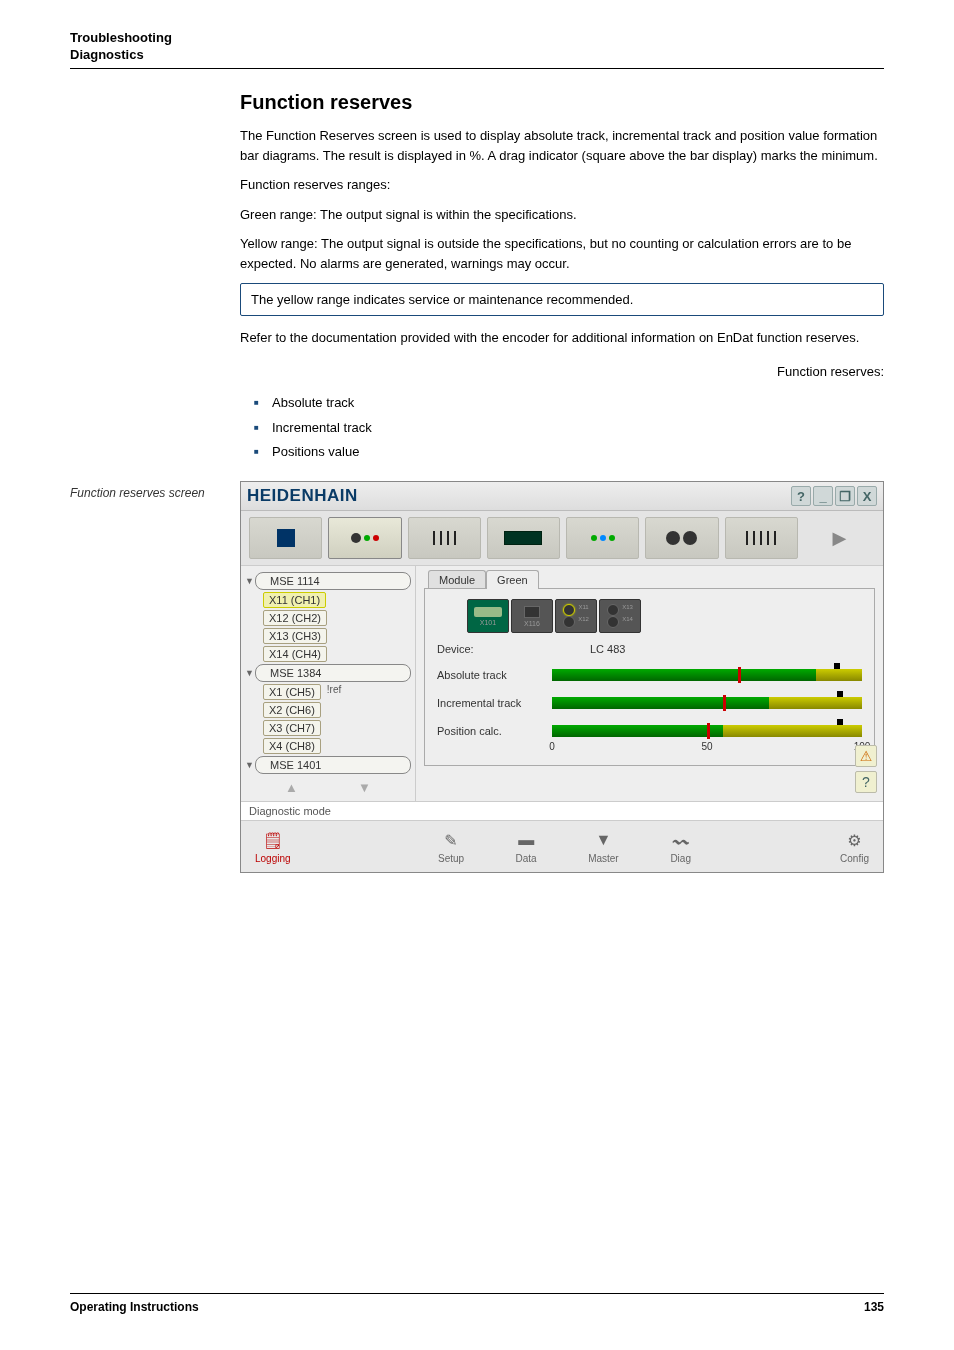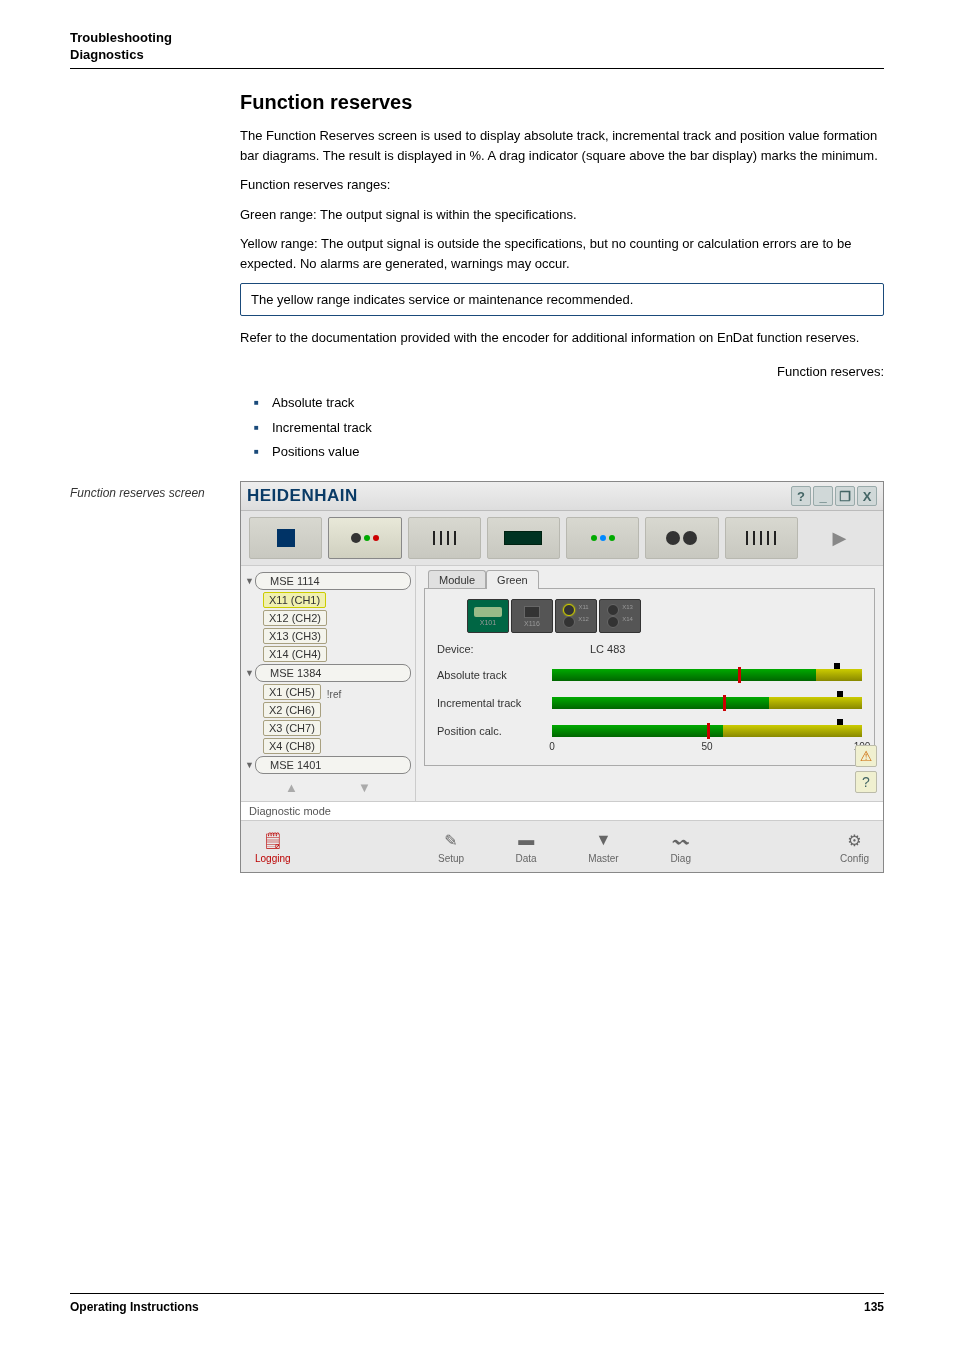--- a/index.html
+++ b/index.html
@@ -44,21 +44,21 @@
   .mod .bar { width: 2px; height: 14px; background: #222; margin: 0 1px; }
   .mod .lcd { width: 38px; height: 14px; background: #032; border: 1px solid #021; }
   .mod .conn { width: 10px; height: 10px; background: #333; border-radius: 50%; }
   .mod .conn.big { width: 14px; height: 14px; }
   .mod .arrow { color: #888; font-size: 18px; }
   .app-body { display: flex; background: #eee; }
   .tree-panel { width: 175px; padding: 6px 4px; background: #eee; border-right: 1px solid #ccc; }
   .tree-node { display: flex; align-items: center; margin-bottom: 2px; }
   .tree-toggle { width: 10px; color: #666; font-size: 9px; }
   .tree-box { border: 1px solid #888; border-radius: 8px; padding: 2px 14px; font-size: 11px; background: #f4f4f0; flex: 1; }
-  .tree-channel { margin-left: 18px; display: flex; align-items: flex-end; margin-bottom: 2px; }
+  .tree-channel { margin-left: 18px; display: flex; align-items: flex-start; margin-bottom: 2px; }
   .tree-chbox { border: 1px solid #a8a080; border-radius: 2px; padding: 1px 5px; font-size: 11px; background: #f4f4ec; }
   .tree-chbox.sel { background: #f0f0b0; border-color: #cc0; }
   .tree-suffix { font-size: 10px; color: #555; margin-left: 6px; }
   .tree-nav { display: flex; justify-content: space-around; margin-top: 6px; padding: 0 10px; }
   .tree-nav span { color: #aaa; font-size: 13px; }
   .detail-panel { flex: 1; padding: 4px 8px 10px 8px; position: relative; background: #eee; }
   .tabs { display: flex; gap: 0; margin-left: 4px; }
   .tab { border: 1px solid #aaa; border-bottom: none; padding: 3px 10px; font-size: 11px; background: #e0e0e0; border-radius: 3px 3px 0 0; }
   .tab.active { background: #eee; position: relative; z-index: 2; }
   .tab-content { border: 1px solid #aaa; padding: 10px 12px; background: #eee; margin-top: -1px; position: relative; }

